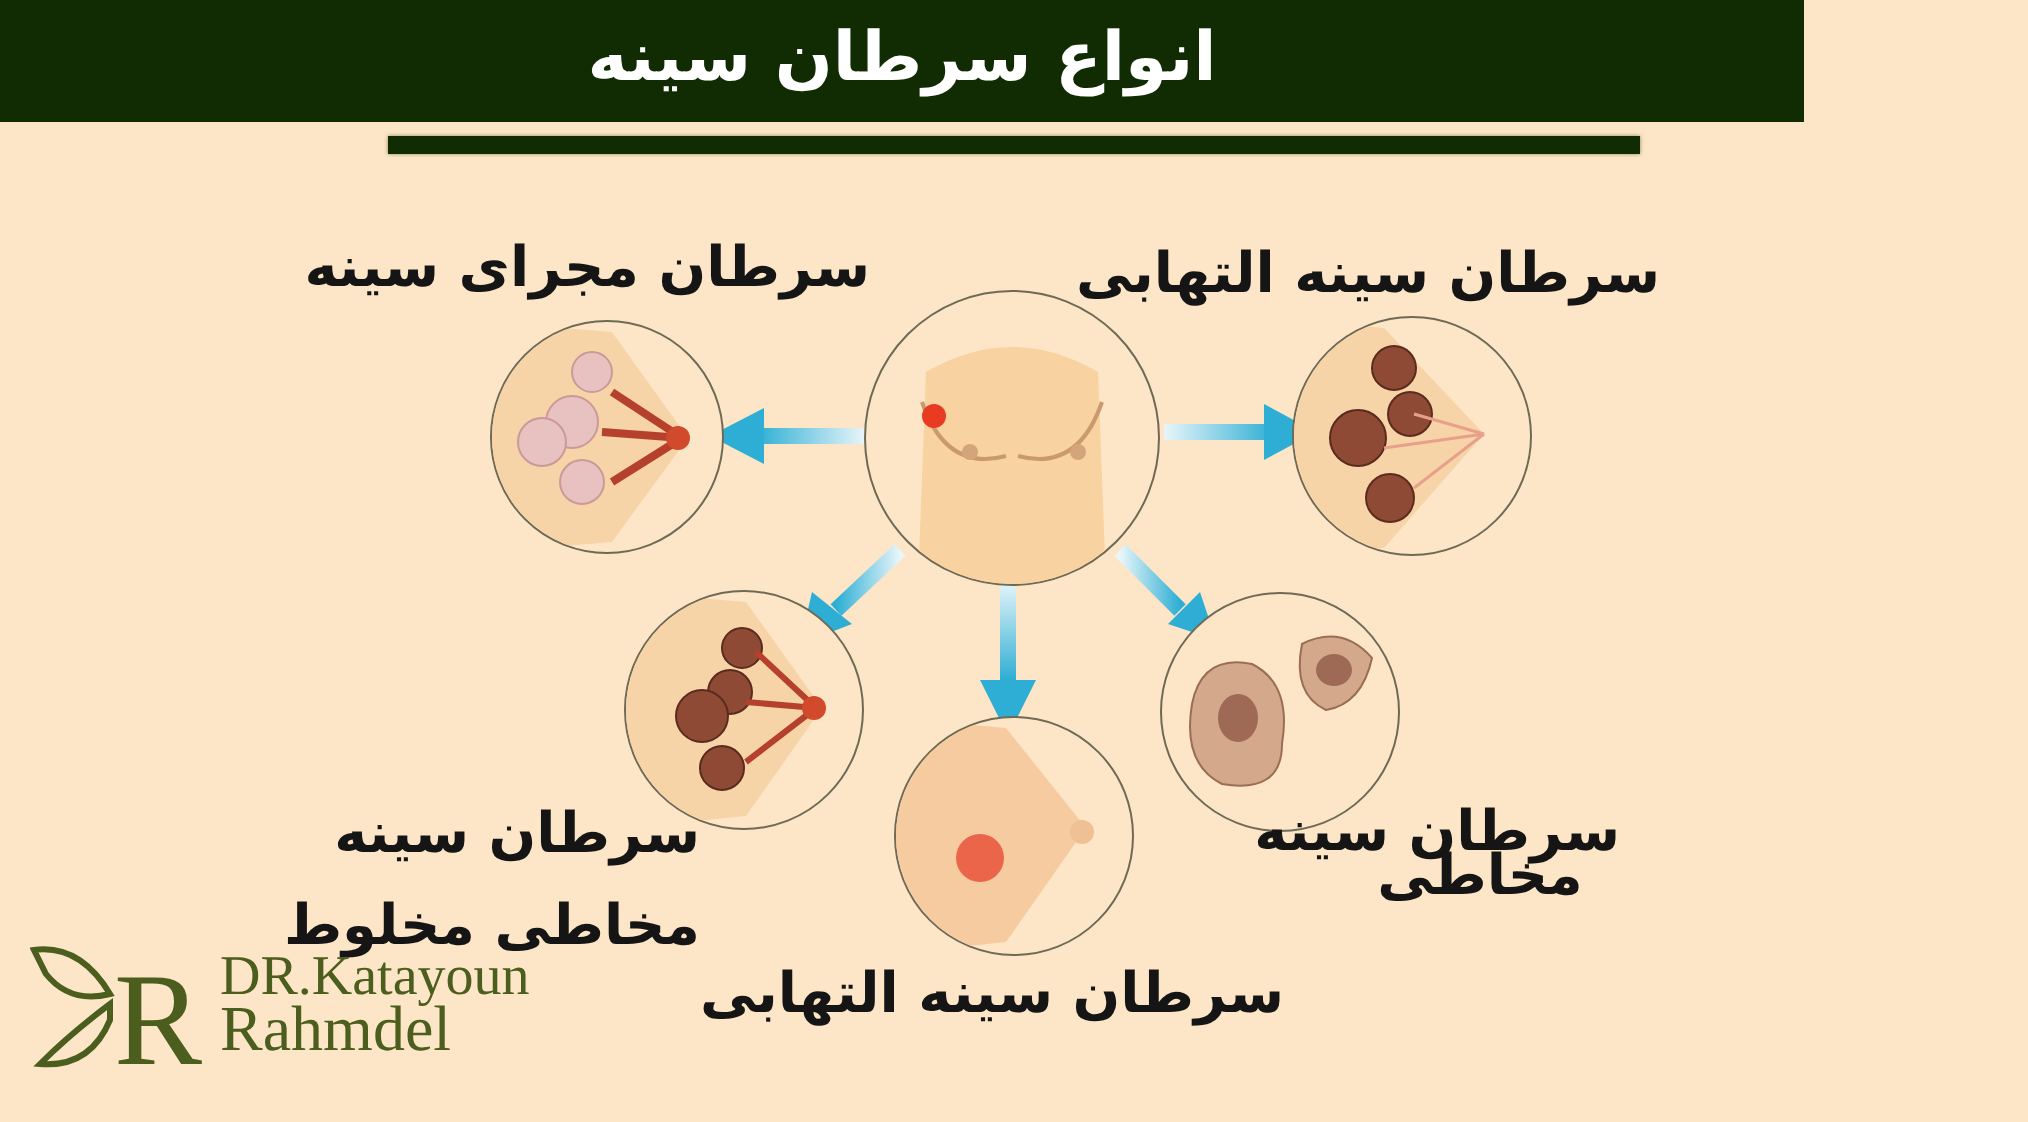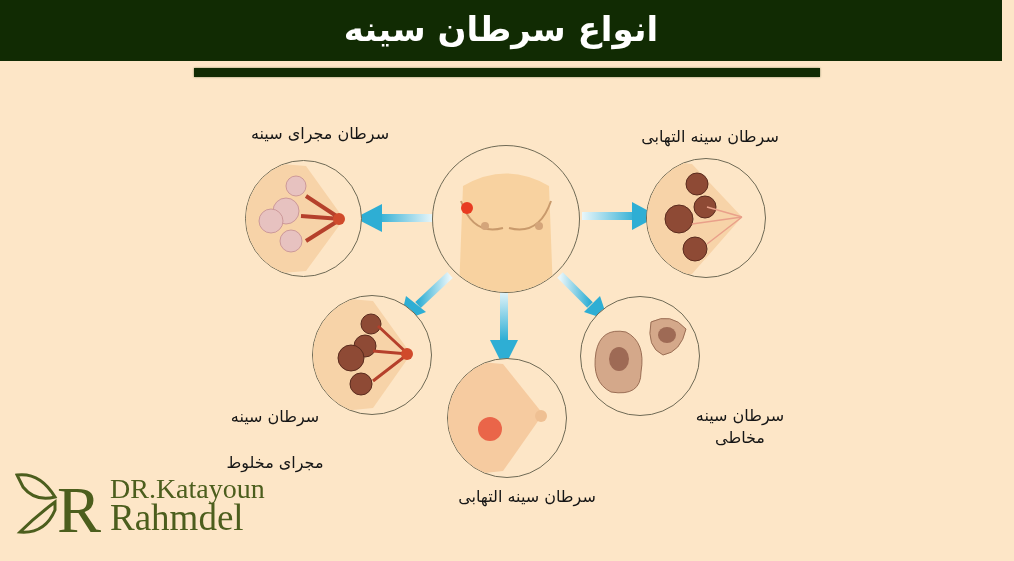--- a/index.html
+++ b/index.html
@@ -1,25 +1,25 @@
 <!DOCTYPE html>
 <html><head>
 <meta charset="utf-8">
 <style>
   html, body { margin:0; padding:0; }
   body { width:1014px; height:561px; background:#fde6c7; position:relative; overflow:hidden; font-family:"DejaVu Sans", sans-serif; }
-  .header { position:absolute; left:0; top:0; width:1002px; height:61px; background:#112b03; }
+  .header { position:absolute; left:0; top:0; width:902px; height:61px; background:#112b03; }
   .title { position:absolute; left:0; right:0; top:4px; text-align:center; color:#fff; font-weight:bold; font-size:34px; direction:rtl; line-height:50px; }
   .underline { position:absolute; left:194px; top:68px; width:626px; height:9px; background:#112b03; box-shadow:0 0 2px #8a8a60; }
   .circle { position:absolute; border-radius:50%; border:1.5px solid #6f6a55; background:#fde6c7; overflow:hidden; }
-  .lbl { position:absolute; font-weight:normal; font-size:16px; color:#151515; direction:rtl; text-align:center; white-space:nowrap; line-height:34px; }
+  .lbl { position:absolute; font-weight:bold; font-size:28px; color:#151515; direction:rtl; text-align:center; white-space:nowrap; line-height:34px; }
   svg { position:absolute; left:0; top:0; }
   .logo { position:absolute; left:15px; top:470px; width:235px; height:68px; }
   .logo-t1 { position:absolute; left:110px; top:473px; font-family:"Liberation Serif", serif; font-size:28px; color:#4c5e1d; }
-  .logo-t2 { position:absolute; left:110px; top:496px; font-family:"Liberation Serif", serif; font-size:37px; color:#4c5e1d; }
+  .logo-t2 { position:absolute; left:110px; top:496px; font-family:"Liberation Serif", serif; font-size:32px; color:#4c5e1d; }
 </style>
 </head>
 <body>
 
 <div class="header">
   <div class="title">انواع سرطان سینه</div>
 </div>
 <div class="underline"></div>
 
 <svg width="1014" height="561">
@@ -106,21 +106,21 @@
       <circle cx="58" cy="28" r="10"></circle>
         <circle cx="52" cy="50" r="11"></circle>
         <circle cx="38" cy="62" r="13"></circle>
         <circle cx="48" cy="88" r="11"></circle>
     </g>
     <path d="M65,30 L95,58 M60,55 L95,58 M60,85 L95,58" stroke="#b5402b" stroke-width="3"></path>
     <circle cx="94" cy="58" r="6" fill="#d04a2b"></circle>
   </svg>
 </div>
 <div class="lbl" style="left:200px;top:400px;width:150px;">سرطان سینه</div>
-<div class="lbl" style="left:200px;top:446px;width:150px;">مجرای مخلوط</div>
+<div class="lbl" style="left:200px;top:446px;width:150px;">مخاطی مخلوط</div>
 
 <div class="circle" style="left:447px;top:358px;width:118px;height:118px;">
   <svg width="118" height="118">
     <path d="M0,0 L55,5 L95,55 L55,112 L0,118 Z" fill="#f6cba0"></path>
     <circle cx="93" cy="57" r="6" fill="#efc093"></circle>
     <circle cx="42" cy="70" r="12" fill="#e8533a" opacity="0.85"></circle>
   </svg>
 </div>
 <div class="lbl" style="left:412px;top:480px;width:230px;">سرطان سینه التهابی</div>
 

